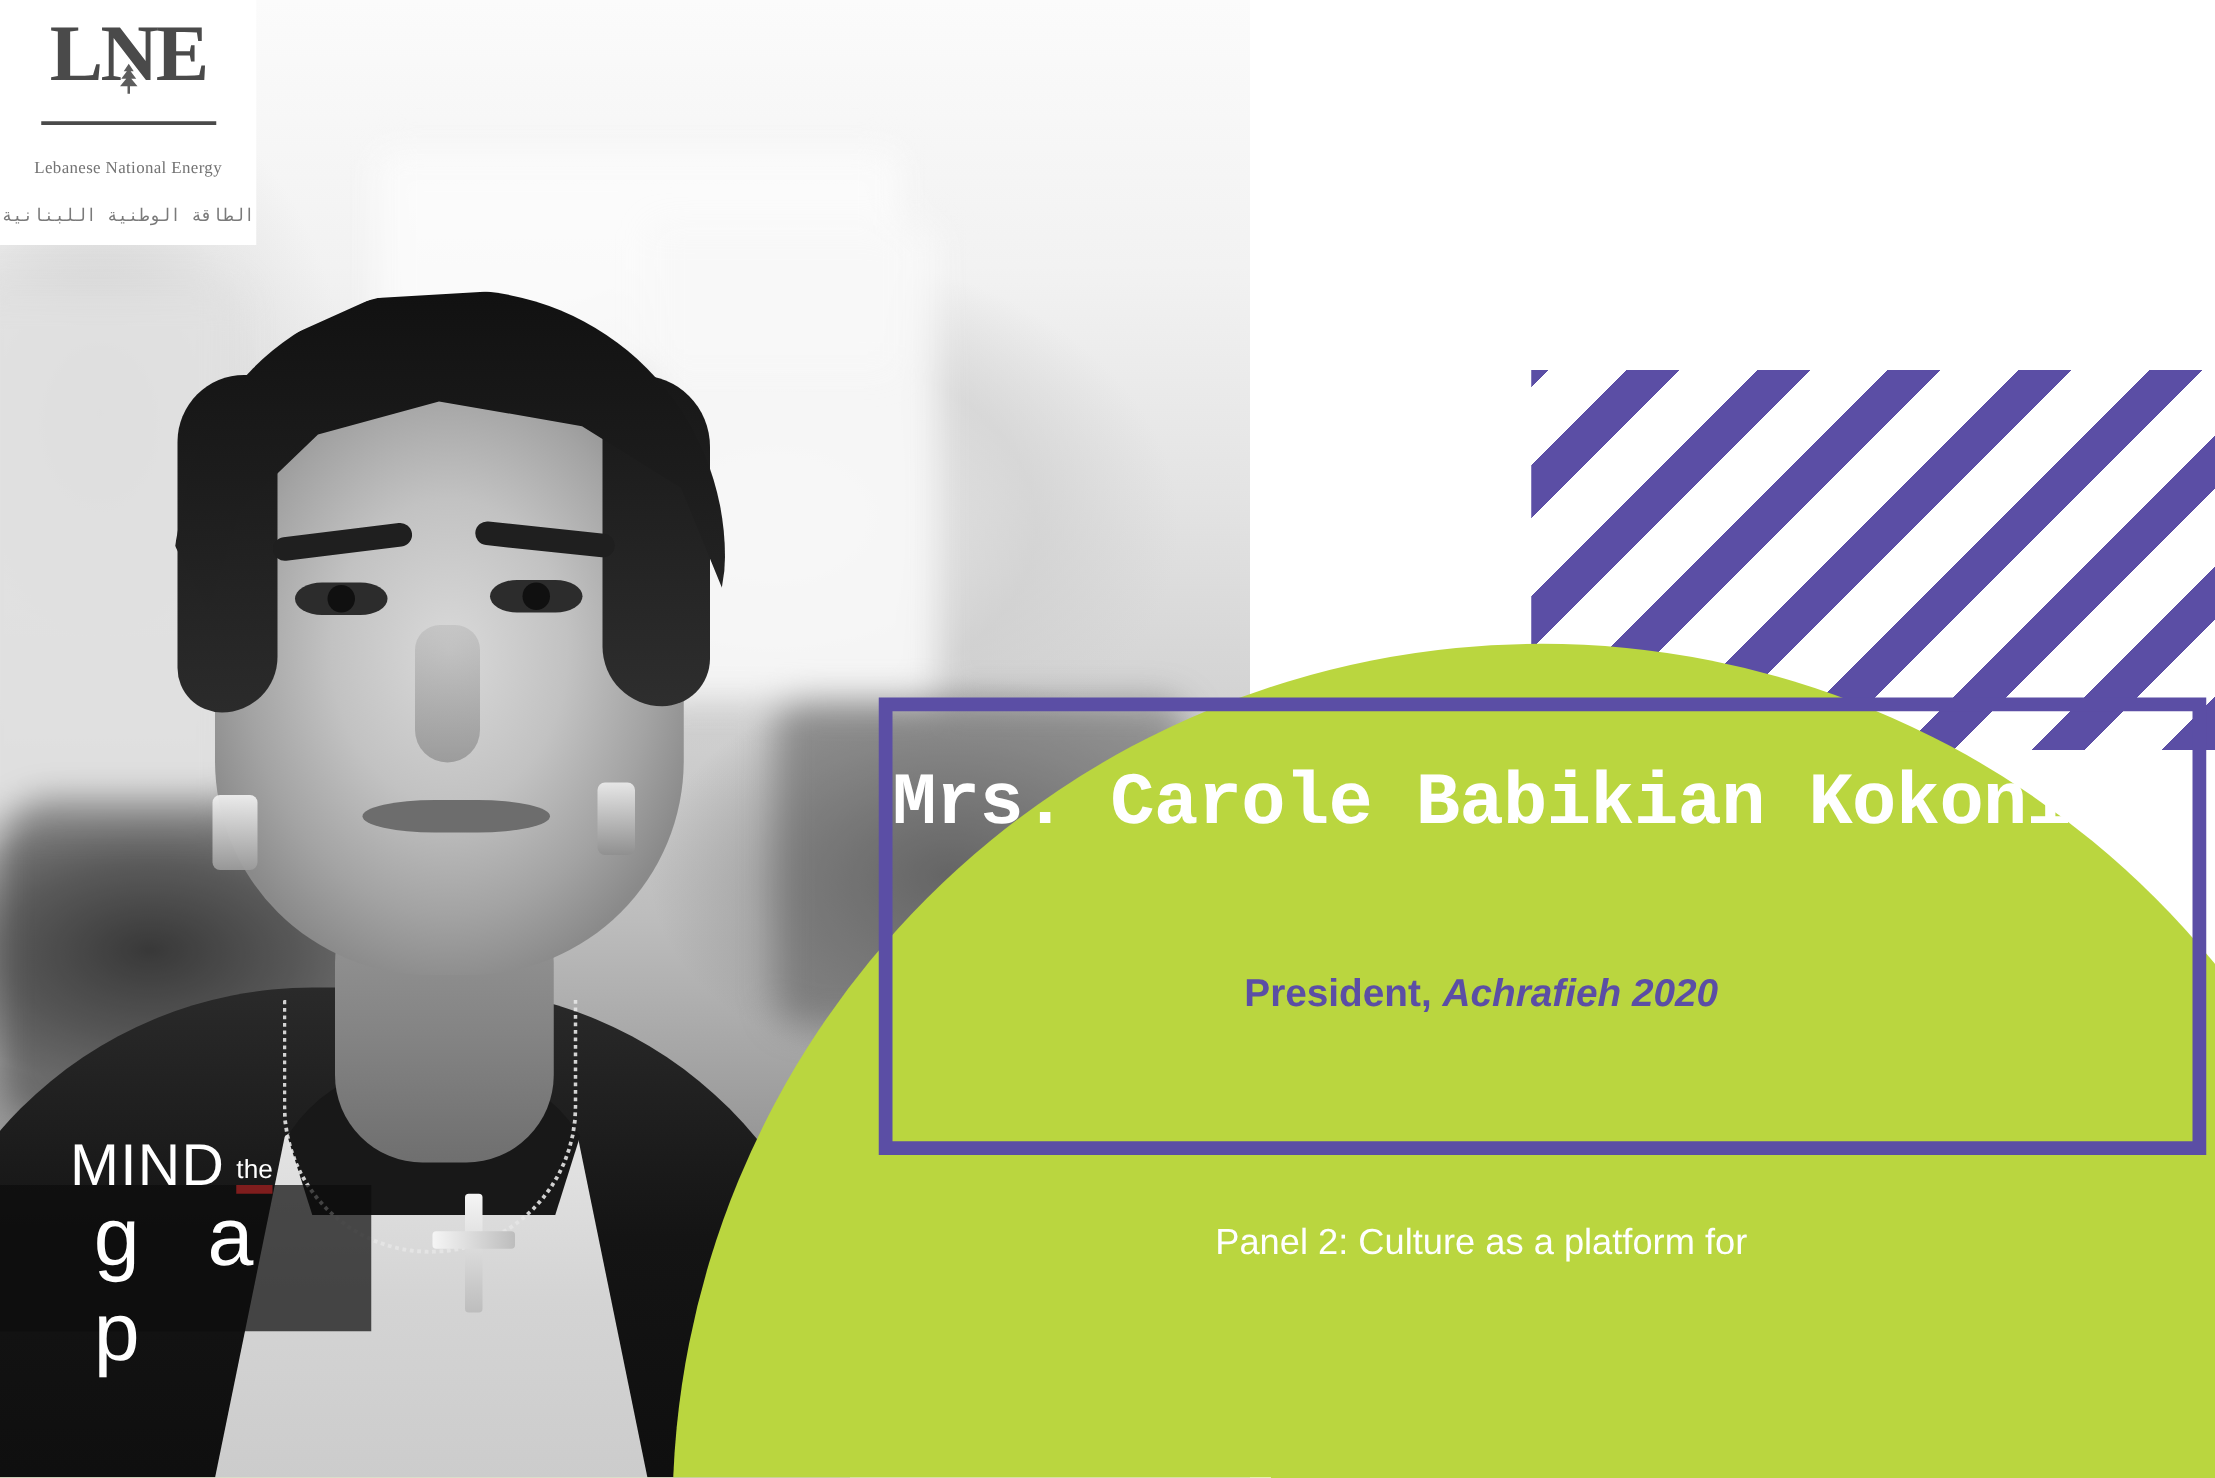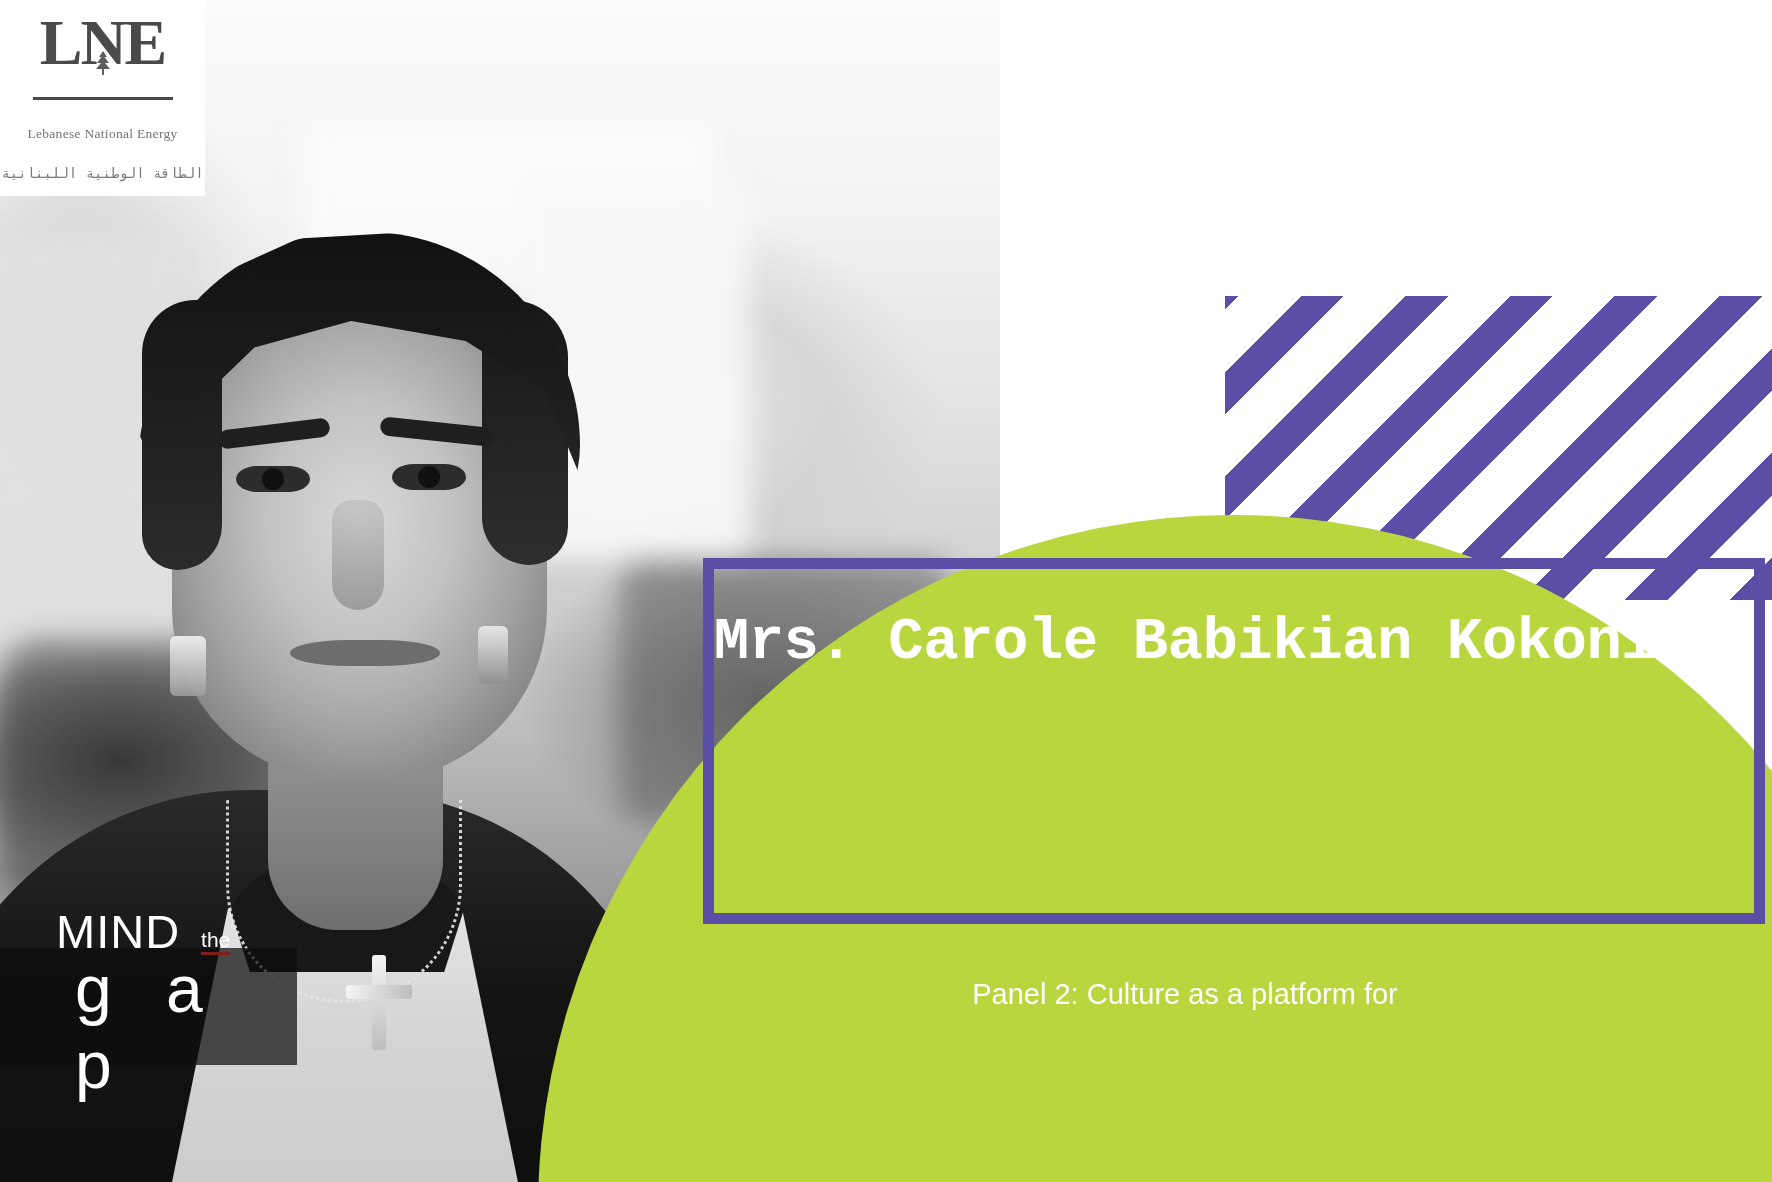--- a/index.html
+++ b/index.html
@@ -161,23 +161,23 @@
   }
 
   
   .mtg{
     position:absolute;left:0px;top:948px;width:297px;height:117px;
     background:rgba(12,12,12,.72);
     color:#ffffff;
     display:flex;flex-direction:column;justify-content:center;
     padding-left:56px;box-sizing:border-box;
   }
-  .mtg-row1{display:flex;align-items:flex-end;gap:21px;line-height:.95;}
+  .mtg-row1{display:flex;align-items:flex-end;gap:9px;line-height:.95;}
   .mtg-mind{font-size:47px;letter-spacing:1px;font-weight:normal;}
-  .mtg-the{font-size:21px;border-bottom:3px solid #7f1d1d;padding-bottom:2px;line-height:1;}
+  .mtg-the{font-size:21px;border-bottom:7px solid #7f1d1d;padding-bottom:2px;line-height:1;}
   .mtg-gap{font-size:66px;letter-spacing:18px;font-weight:300;margin-top:-4px;margin-left:19px;}
 </style>
 </head>
 <body>
 
 <div id="slide">
 
   <div class="photo">
     <div class="blurlayer">
       <div class="bg-b1"></div>
@@ -212,20 +212,24 @@
   </div>
 
   <div class="stripes" id="stripe-block" style="left: 1225px; top: 296px; width: 547px; height: 304px; --stripe: #5B4EA5;"></div>
 
   <div class="green-circle" id="green-circle" style="left: 538px; top: 515px; width: 1390px; height: 1390px; background: rgb(186, 214, 63);"></div>
 
   <div class="purple-rect" id="purple-rect" style="left: 703px; top: 558px; width: 1040px; height: 344px; --purple: #5B4EA5;"></div>
 
   <div class="speaker-name" style="color: rgb(255, 255, 255); font-family: Liberation Mono, monospace;">Mrs. Carole Babikian Kokoni</div>
 
+  <div class="speaker-role" style="color: rgb(91, 78, 165);">
+    <span class="role-bold">President,</span>
+    <span class="role-org">Achrafieh 2020</span>
+  </div>
 
   <div class="panel-title" style="color: rgb(255, 255, 255);">
     <div>Panel 2: Culture as a platform for</div>
   </div>
 
   <div class="logo-card">
     <div class="lne-mark">
       <span>LNE</span>
       <svg class="cedar" viewBox="0 0 24 26">
         <path d="M12 1 L16 7 L13.5 7 L18 13 L14 13 L19 19 L13 19 L13 25 L11 25 L11 19 L5 19 L10 13 L6 13 L10.5 7 L8 7 Z" fill="#5d5d5d"></path>

